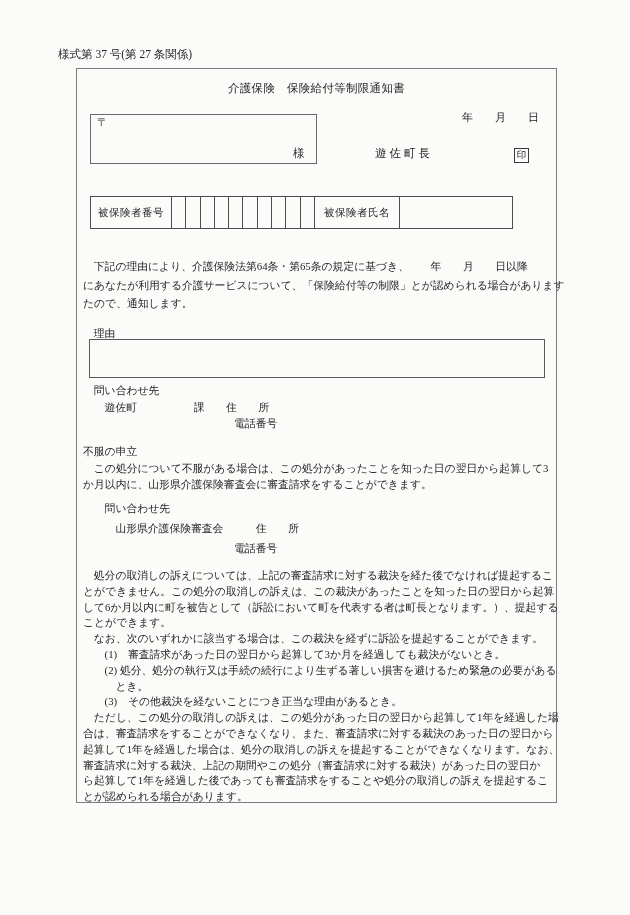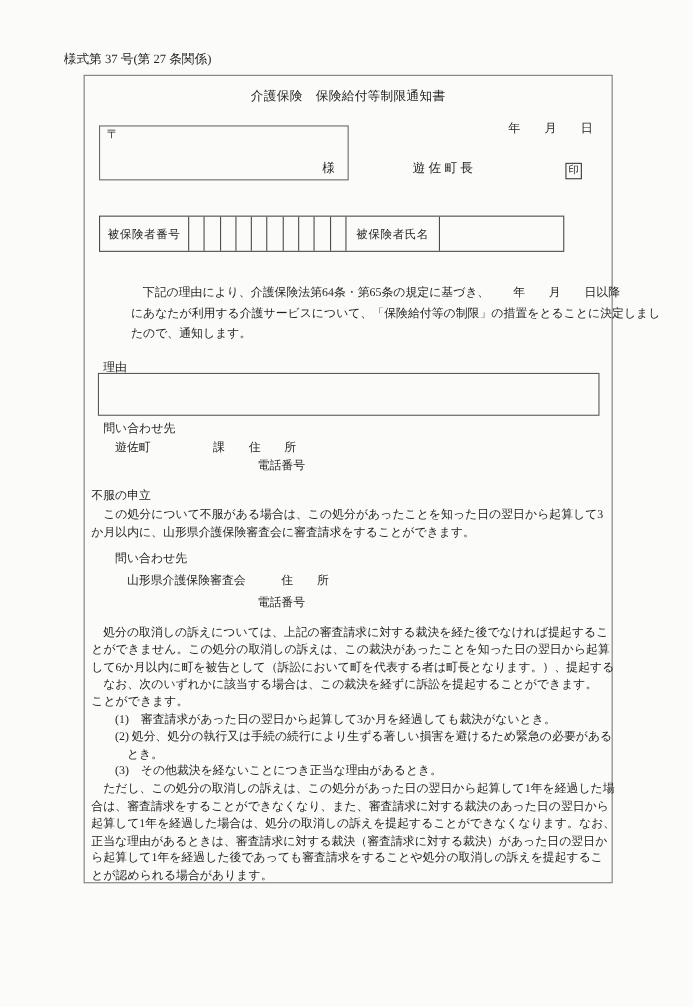--- a/index.html
+++ b/index.html
@@ -42,22 +42,22 @@
     display:flex;align-items:center;justify-content:center;
     font-size:10.5px;letter-spacing:0.5px;white-space:pre;
   }
   .itable > div:last-child{border-right:none;}
   .cell-numlabel{width:81px;flex:0 0 81px;}
   .cell-num{width:14.3px;flex:0 0 14.3px;}
   .cell-namelabel{width:85px;flex:0 0 85px;}
   .cell-nameval{flex:1 1 auto;}
   .block{position:absolute;left:83px;}
   .block .ln{display:block;white-space:pre;font-size:10.8px;}
-  .b-intro{top:257px;}      .b-intro .ln{height:18.5px;line-height:18.5px;margin-left:36px;}
-  .b-reason{top:326px;}     .b-reason .ln{height:16px;line-height:16px;}
+  .b-intro{top:257px;}      .b-intro .ln{height:18.5px;line-height:18.5px;}
+  .b-reason{top:326px;font-family:Liberation Mono, monospace;}     .b-reason .ln{height:16px;line-height:16px;}
   .reason-box{
     position:absolute;left:89px;top:339px;width:456px;height:39px;
     border:1px solid #5a5a5a;box-sizing:border-box;
   }
   .b-contact1{top:382px;}   .b-contact1 .ln{height:16.5px;line-height:16.5px;}
   .b-appeal{top:443px;}     .b-appeal .ln{height:16.5px;line-height:16.5px;}
   .b-contact2{top:498px;}   .b-contact2 .ln{height:20px;line-height:20px;}
   .b-lawsuit{top:568px;}    .b-lawsuit .ln{height:15.8px;line-height:15.8px;}
 </style>
 </head>
@@ -92,21 +92,21 @@
     <div class="cell-num"></div>
     <div class="cell-num"></div>
     <div class="cell-num"></div>
     <div class="cell-num"></div>
     <div class="cell-namelabel">被保険者氏名</div>
     <div class="cell-nameval"></div>
   </div>
 
   <div class="block b-intro">
     <span class="ln">　下記の理由により、介護保険法第64条・第65条の規定に基づき、　　年　　月　　日以降</span>
-    <span class="ln">にあなたが利用する介護サービスについて、「保険給付等の制限」の措置をとることに決定しまし</span>
+    <span class="ln">にあなたが利用する介護サービスについて、「保険給付等の制限」とが認められる場合があります</span>
     <span class="ln">たので、通知します。</span>
   </div>
 
   <div class="block b-reason">
     <span class="ln">　理由</span>
   </div>
   <div class="reason-box">
     <span></span>
   </div>
 
@@ -125,27 +125,27 @@
   <div class="block b-contact2">
     <span class="ln">　　問い合わせ先</span>
     <span class="ln">　　　山形県介護保険審査会　　　住　　所</span>
     <span class="ln">　　　　　　　　　　　　　　電話番号</span>
   </div>
 
   <div class="block b-lawsuit">
     <span class="ln">　処分の取消しの訴えについては、上記の審査請求に対する裁決を経た後でなければ提起するこ</span>
     <span class="ln">とができません。この処分の取消しの訴えは、この裁決があったことを知った日の翌日から起算</span>
     <span class="ln">して6か月以内に町を被告として（訴訟において町を代表する者は町長となります。）、提起する</span>
+    <span class="ln">ことができます。</span>
     <span class="ln">　なお、次のいずれかに該当する場合は、この裁決を経ずに訴訟を提起することができます。</span>
-    <span class="ln">ことができます。</span>
     <span class="ln">　　(1)　審査請求があった日の翌日から起算して3か月を経過しても裁決がないとき。</span>
     <span class="ln">　　(2) 処分、処分の執行又は手続の続行により生ずる著しい損害を避けるため緊急の必要がある</span>
     <span class="ln">　　　とき。</span>
     <span class="ln">　　(3)　その他裁決を経ないことにつき正当な理由があるとき。</span>
     <span class="ln">　ただし、この処分の取消しの訴えは、この処分があった日の翌日から起算して1年を経過した場</span>
     <span class="ln">合は、審査請求をすることができなくなり、また、審査請求に対する裁決のあった日の翌日から</span>
     <span class="ln">起算して1年を経過した場合は、処分の取消しの訴えを提起することができなくなります。なお、</span>
-    <span class="ln">正当な理由があるときは、審査請求に対する裁決（審査請求に対する裁決）があった日の翌日か</span>
+    <span class="ln">審査請求に対する裁決、上記の期間やこの処分（審査請求に対する裁決）があった日の翌日か</span>
     <span class="ln">ら起算して1年を経過した後であっても審査請求をすることや処分の取消しの訴えを提起するこ</span>
     <span class="ln">とが認められる場合があります。</span>
   </div>
 
 </div>
 
 </body></html>

